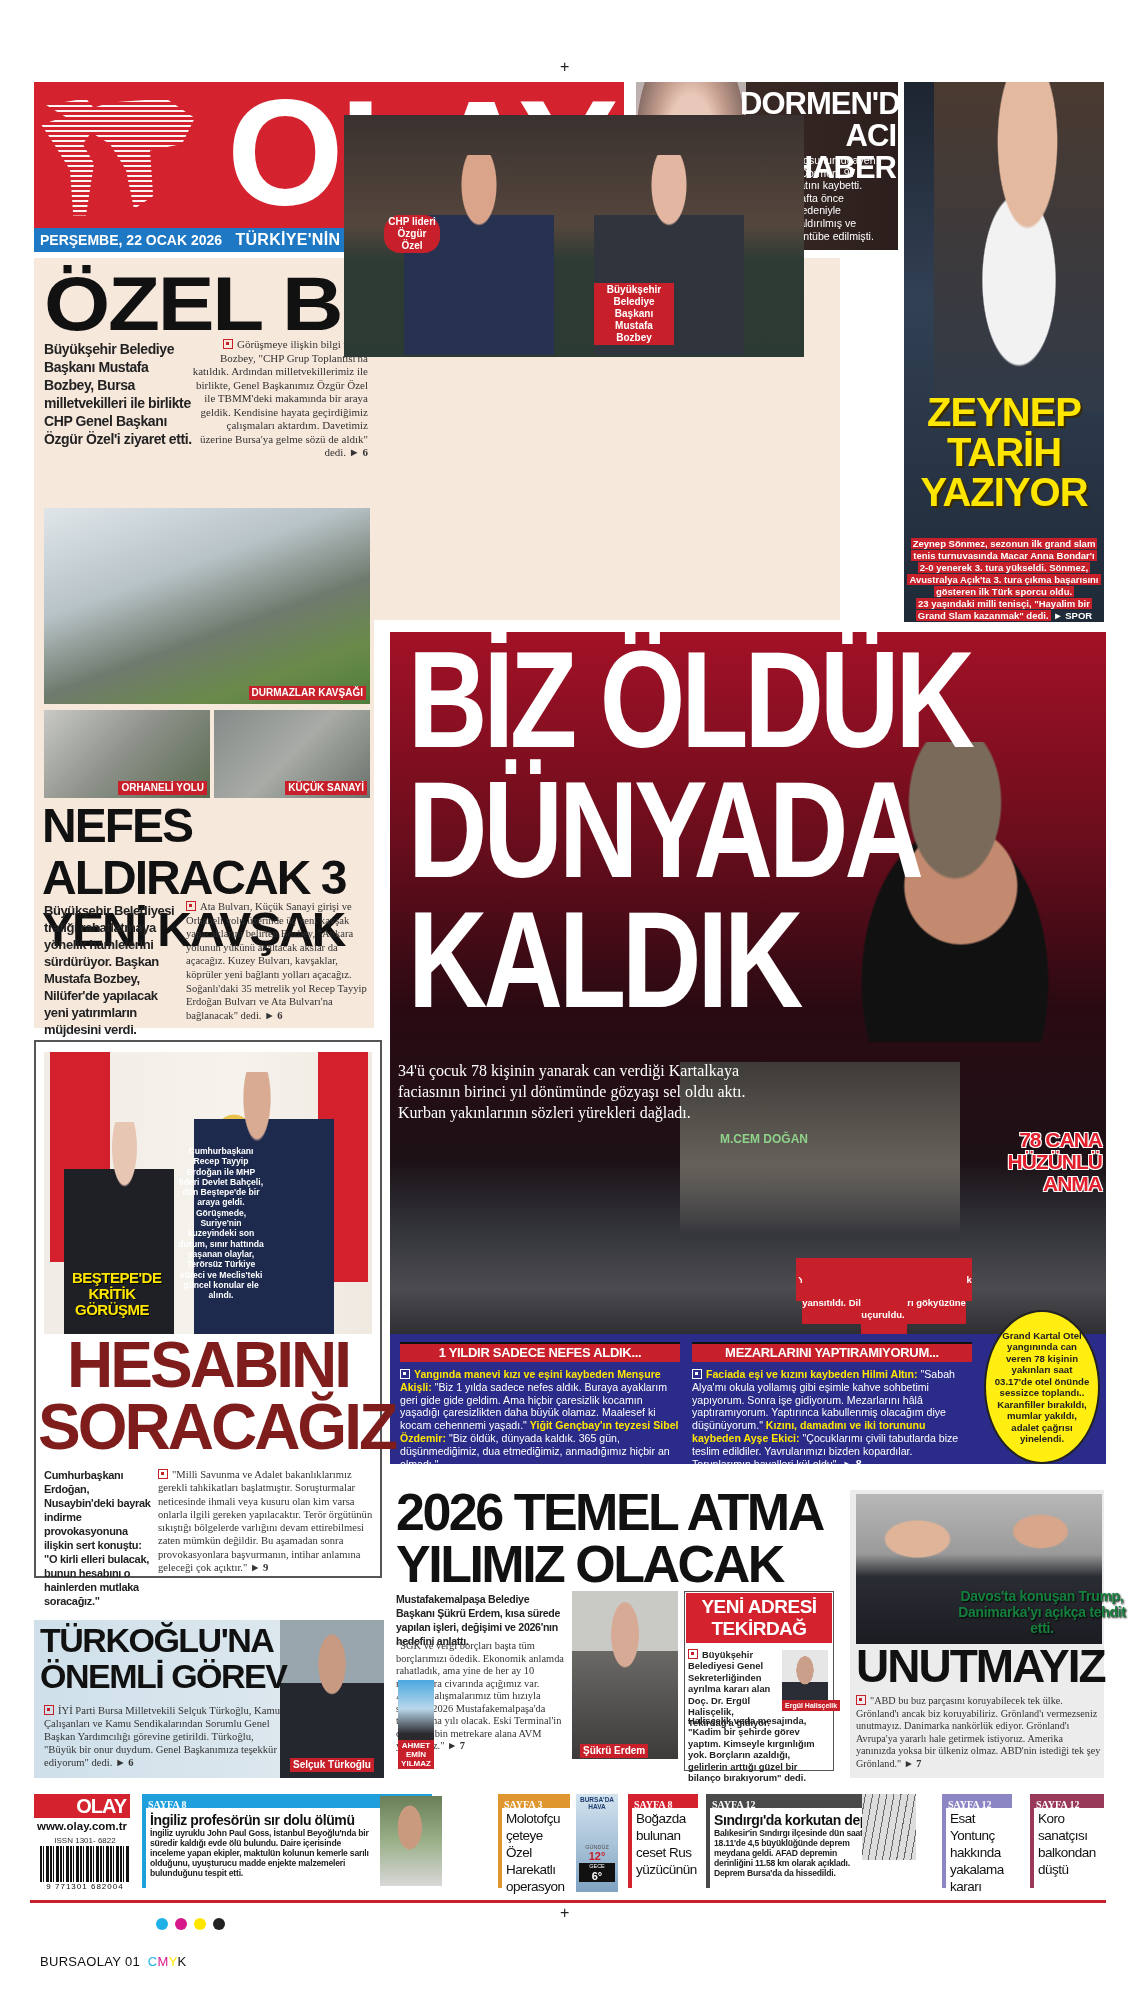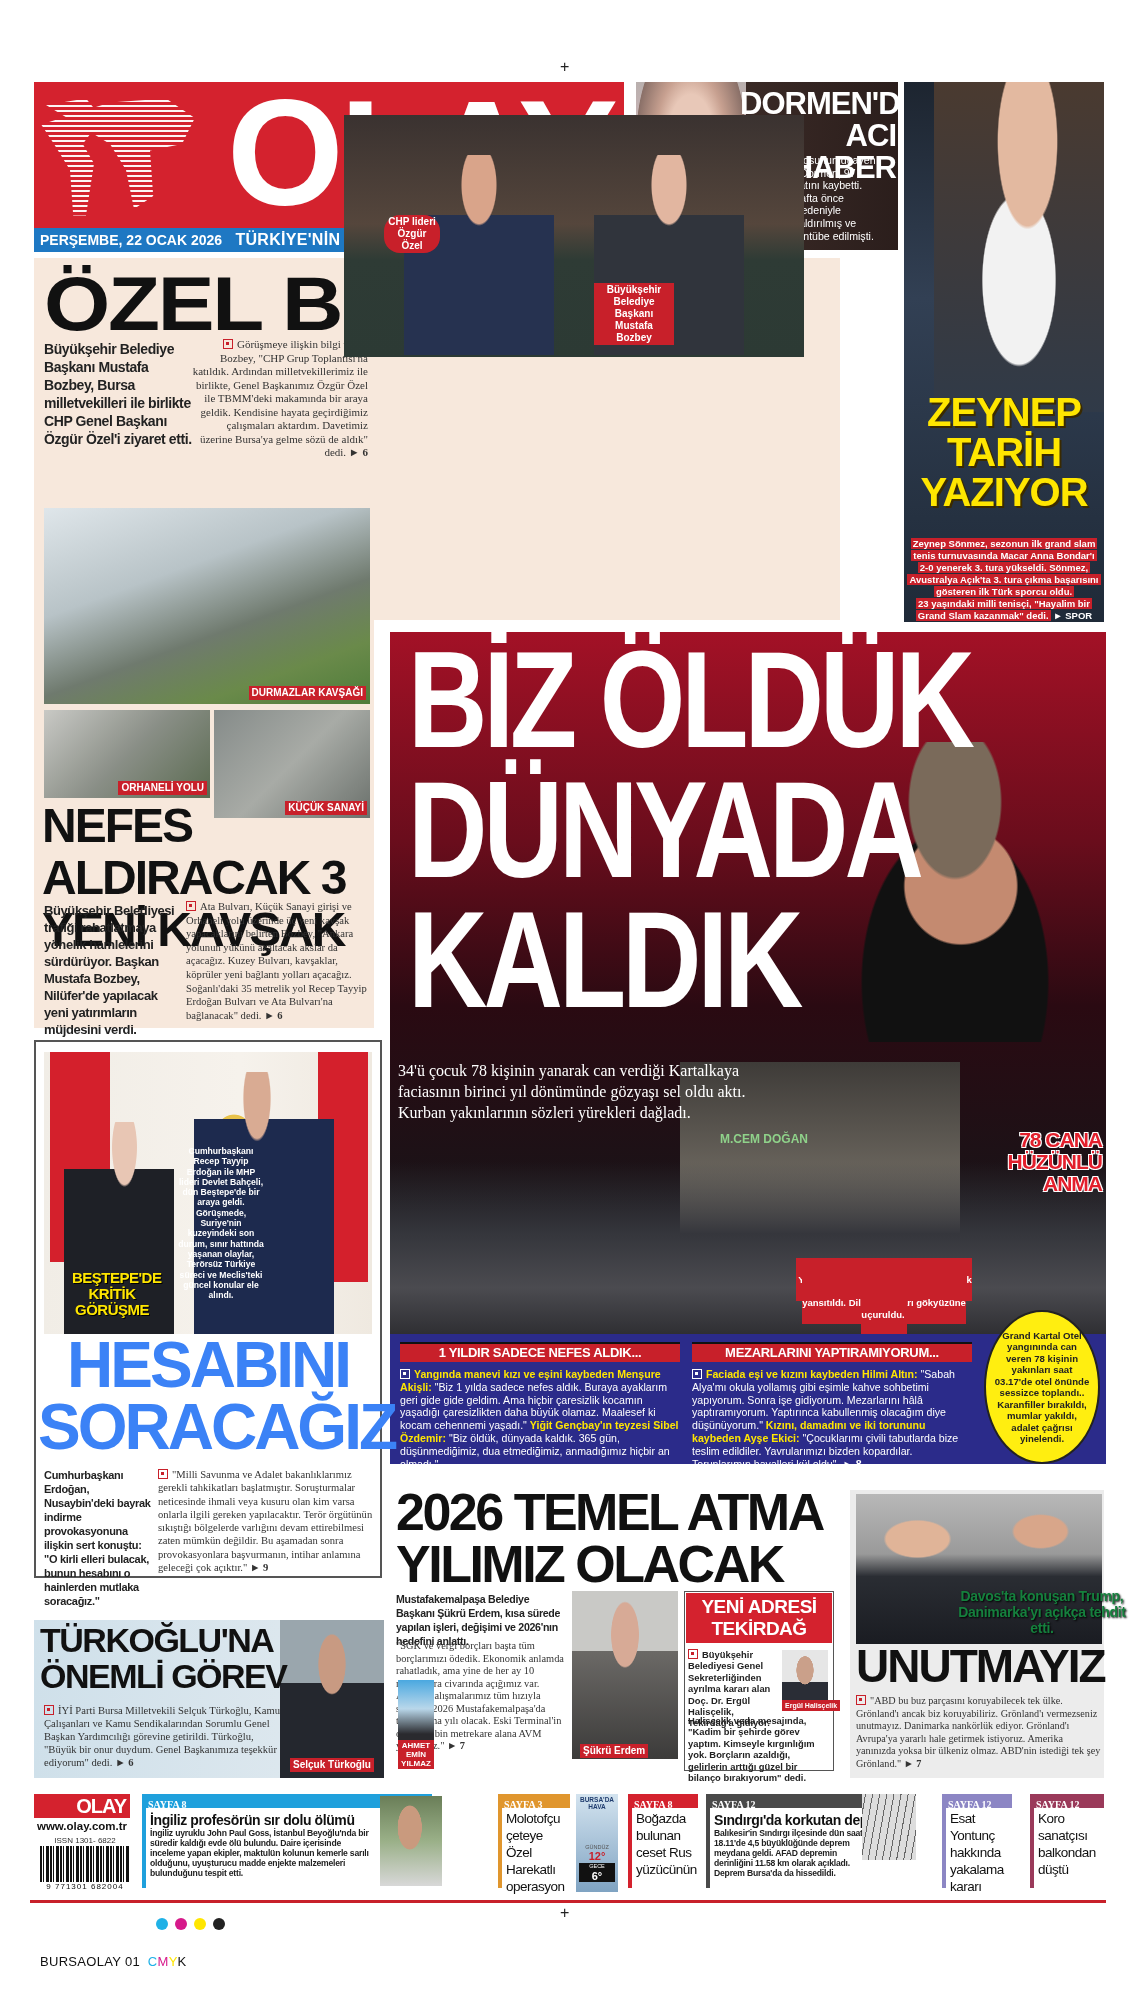--- a/index.html
+++ b/index.html
@@ -49,21 +49,21 @@
   #ozel-photo .p1 { position: absolute; left: 60px; top: 40px; width: 150px; height: 200px; background: radial-gradient(ellipse at 50% 15%, #d9a48a 0 16%, transparent 17%), linear-gradient(180deg, transparent 30%, #263250 30%); border-radius: 40px 40px 0 0; }
   #ozel-photo .p2 { position: absolute; left: 250px; top: 40px; width: 150px; height: 200px; background: radial-gradient(ellipse at 50% 15%, #e2b6a0 0 16%, transparent 17%), linear-gradient(180deg, transparent 30%, #30343c 30%); border-radius: 40px 40px 0 0; }
   #ozel-photo .lbl1 { position: absolute; left: 40px; top: 100px; }
   #ozel-photo .lbl2 { position: absolute; left: 250px; top: 168px; }
 
   
   #kavsak-panel { left: 34px; top: 508px; width: 340px; height: 520px; background: #f7e8dc; }
   #kav-ph1 { left: 44px; top: 508px; width: 326px; height: 196px; background: linear-gradient(160deg, #dfe6ea 0%, #b8c3c7 35%, #6f7a6e 60%, #6a8a4a 80%, #4e7c3a 100%); }
   #kav-ph1 .lbl { position: absolute; right: 4px; bottom: 4px; }
   #kav-ph2 { left: 44px; top: 710px; width: 166px; height: 88px; background: linear-gradient(135deg, #c9c9c5 0%, #8a8f87 50%, #5a6a50 100%); }
-  #kav-ph3 { left: 214px; top: 710px; width: 156px; height: 108px; background: linear-gradient(135deg, #858b89 0%, #a8aba6 50%, #6b716c 100%); }
+  #kav-ph3 { left: 214px; top: 710px; width: 156px; height: 88px; background: linear-gradient(135deg, #858b89 0%, #a8aba6 50%, #6b716c 100%); }
   #kav-ph2 .lbl, #kav-ph3 .lbl { position: absolute; right: 3px; bottom: 3px; }
   #kav-title { left: 42px; top: 800px; width: 330px; font-size: 48px; line-height: 52px; font-weight: 900; color: #111; letter-spacing: -2px; }
   #kav-lede { left: 44px; top: 902px; width: 138px; font-size: 13px; line-height: 17px; font-weight: bold; color: #222; letter-spacing: -.4px; }
   #kav-body { left: 186px; top: 900px; width: 186px; font-size: 10.6px; line-height: 13.6px; color: #333; }
 
   
   #main-panel { left: 390px; top: 632px; width: 716px; height: 832px; background: linear-gradient(180deg, #a31126 0%, #6a0d1c 25%, #2a0a12 45%, #181418 70%, #151517 100%); overflow: hidden; }
   #main-title { position: absolute; left: 18px; top: 2px; color: #fff; font-size: 110px; line-height: 104px; font-weight: 900; letter-spacing: -4px; transform: scaleY(1.25); transform-origin: top; font-family: "Liberation Sans", sans-serif; }
   #main-woman { position: absolute; left: 420px; top: 110px; width: 290px; height: 300px; background: radial-gradient(ellipse at 50% 20%, #7a6a5a 0 22%, transparent 23%), radial-gradient(ellipse at 52% 48%, #c48a70 0 26%, transparent 27%), radial-gradient(ellipse at 50% 80%, #111 0 45%, transparent 46%); }
   #main-body { position: absolute; left: 8px; top: 428px; width: 370px; color: #fff; font-size: 16px; line-height: 21px; }
@@ -83,21 +83,21 @@
   
   #hesap-frame { left: 34px; top: 1040px; width: 348px; height: 538px; border: 2px solid #555; }
   #erd-photo { left: 44px; top: 1052px; width: 328px; height: 282px; background: linear-gradient(90deg, #f1ede6 0%, #f6f2ec 60%, #efe9e0 100%); }
   #erd-photo .flagL { position: absolute; left: 6px; top: 0; width: 60px; height: 210px; background: #d4202c; border-radius: 0 0 30px 0; }
   #erd-photo .flagR { position: absolute; right: 4px; top: 0; width: 50px; height: 230px; background: #d4202c; }
   #erd-photo .sun { position: absolute; left: 130px; top: 20px; width: 120px; height: 120px; border-radius: 50%; background: radial-gradient(circle, #e8c24a 0 20%, transparent 21%); }
   #erd-photo .m1 { position: absolute; left: 20px; top: 70px; width: 110px; height: 212px; background: radial-gradient(ellipse at 55% 12%, #e8c6b4 0 14%, transparent 15%), linear-gradient(180deg, transparent 22%, #1e2026 22%); }
   #erd-photo .m2 { position: absolute; left: 150px; top: 20px; width: 140px; height: 262px; background: radial-gradient(ellipse at 45% 10%, #d9ab93 0 12%, transparent 13%), linear-gradient(180deg, transparent 18%, #1d2a4e 18%); }
   #erd-caption { position: absolute; left: 178px; top: 1146px; width: 86px; color: #fff; font-size: 8.6px; line-height: 10.3px; font-weight: bold; text-align: center; }
   #erd-tag { position: absolute; left: 72px; top: 1270px; width: 80px; text-align: center; color: #ffe600; font-size: 15px; line-height: 16px; font-weight: 900; text-shadow: 1px 1px 0 #000; letter-spacing: -.5px; }
-  #hesap-title { left: 38px; top: 1334px; width: 340px; text-align: center; font-size: 64px; line-height: 62px; font-weight: 900; color: #3b82f6; letter-spacing: -3px; }
+  #hesap-title { left: 38px; top: 1334px; width: 340px; text-align: center; font-size: 64px; line-height: 62px; font-weight: 900; color: #7f1d1d; letter-spacing: -3px; }
   #hesap-lede { left: 44px; top: 1468px; width: 108px; font-size: 11px; line-height: 14px; font-weight: bold; color: #222; letter-spacing: -.3px; }
   #hesap-body { left: 158px; top: 1468px; width: 216px; font-size: 10.6px; line-height: 13.3px; color: #333; }
 
   
   #turk-panel { left: 34px; top: 1620px; width: 350px; height: 158px; background: linear-gradient(90deg, #cfe0ea 0%, #dce7ee 70%, #c6d4dd 100%); }
   #turk-photo { left: 280px; top: 1620px; width: 104px; height: 158px; background: radial-gradient(ellipse at 50% 28%, #c89a82 0 18%, transparent 19%), linear-gradient(180deg, #9aa6ad 0, #9aa6ad 40%, #24272e 40%); }
   #turk-title { left: 40px; top: 1622px; width: 270px; font-size: 34px; line-height: 36px; font-weight: 900; color: #111; letter-spacing: -1.5px; }
   #turk-body { left: 44px; top: 1704px; width: 240px; font-size: 10.6px; line-height: 13px; color: #333; }
   #turk-lbl { left: 290px; top: 1758px; }
 

